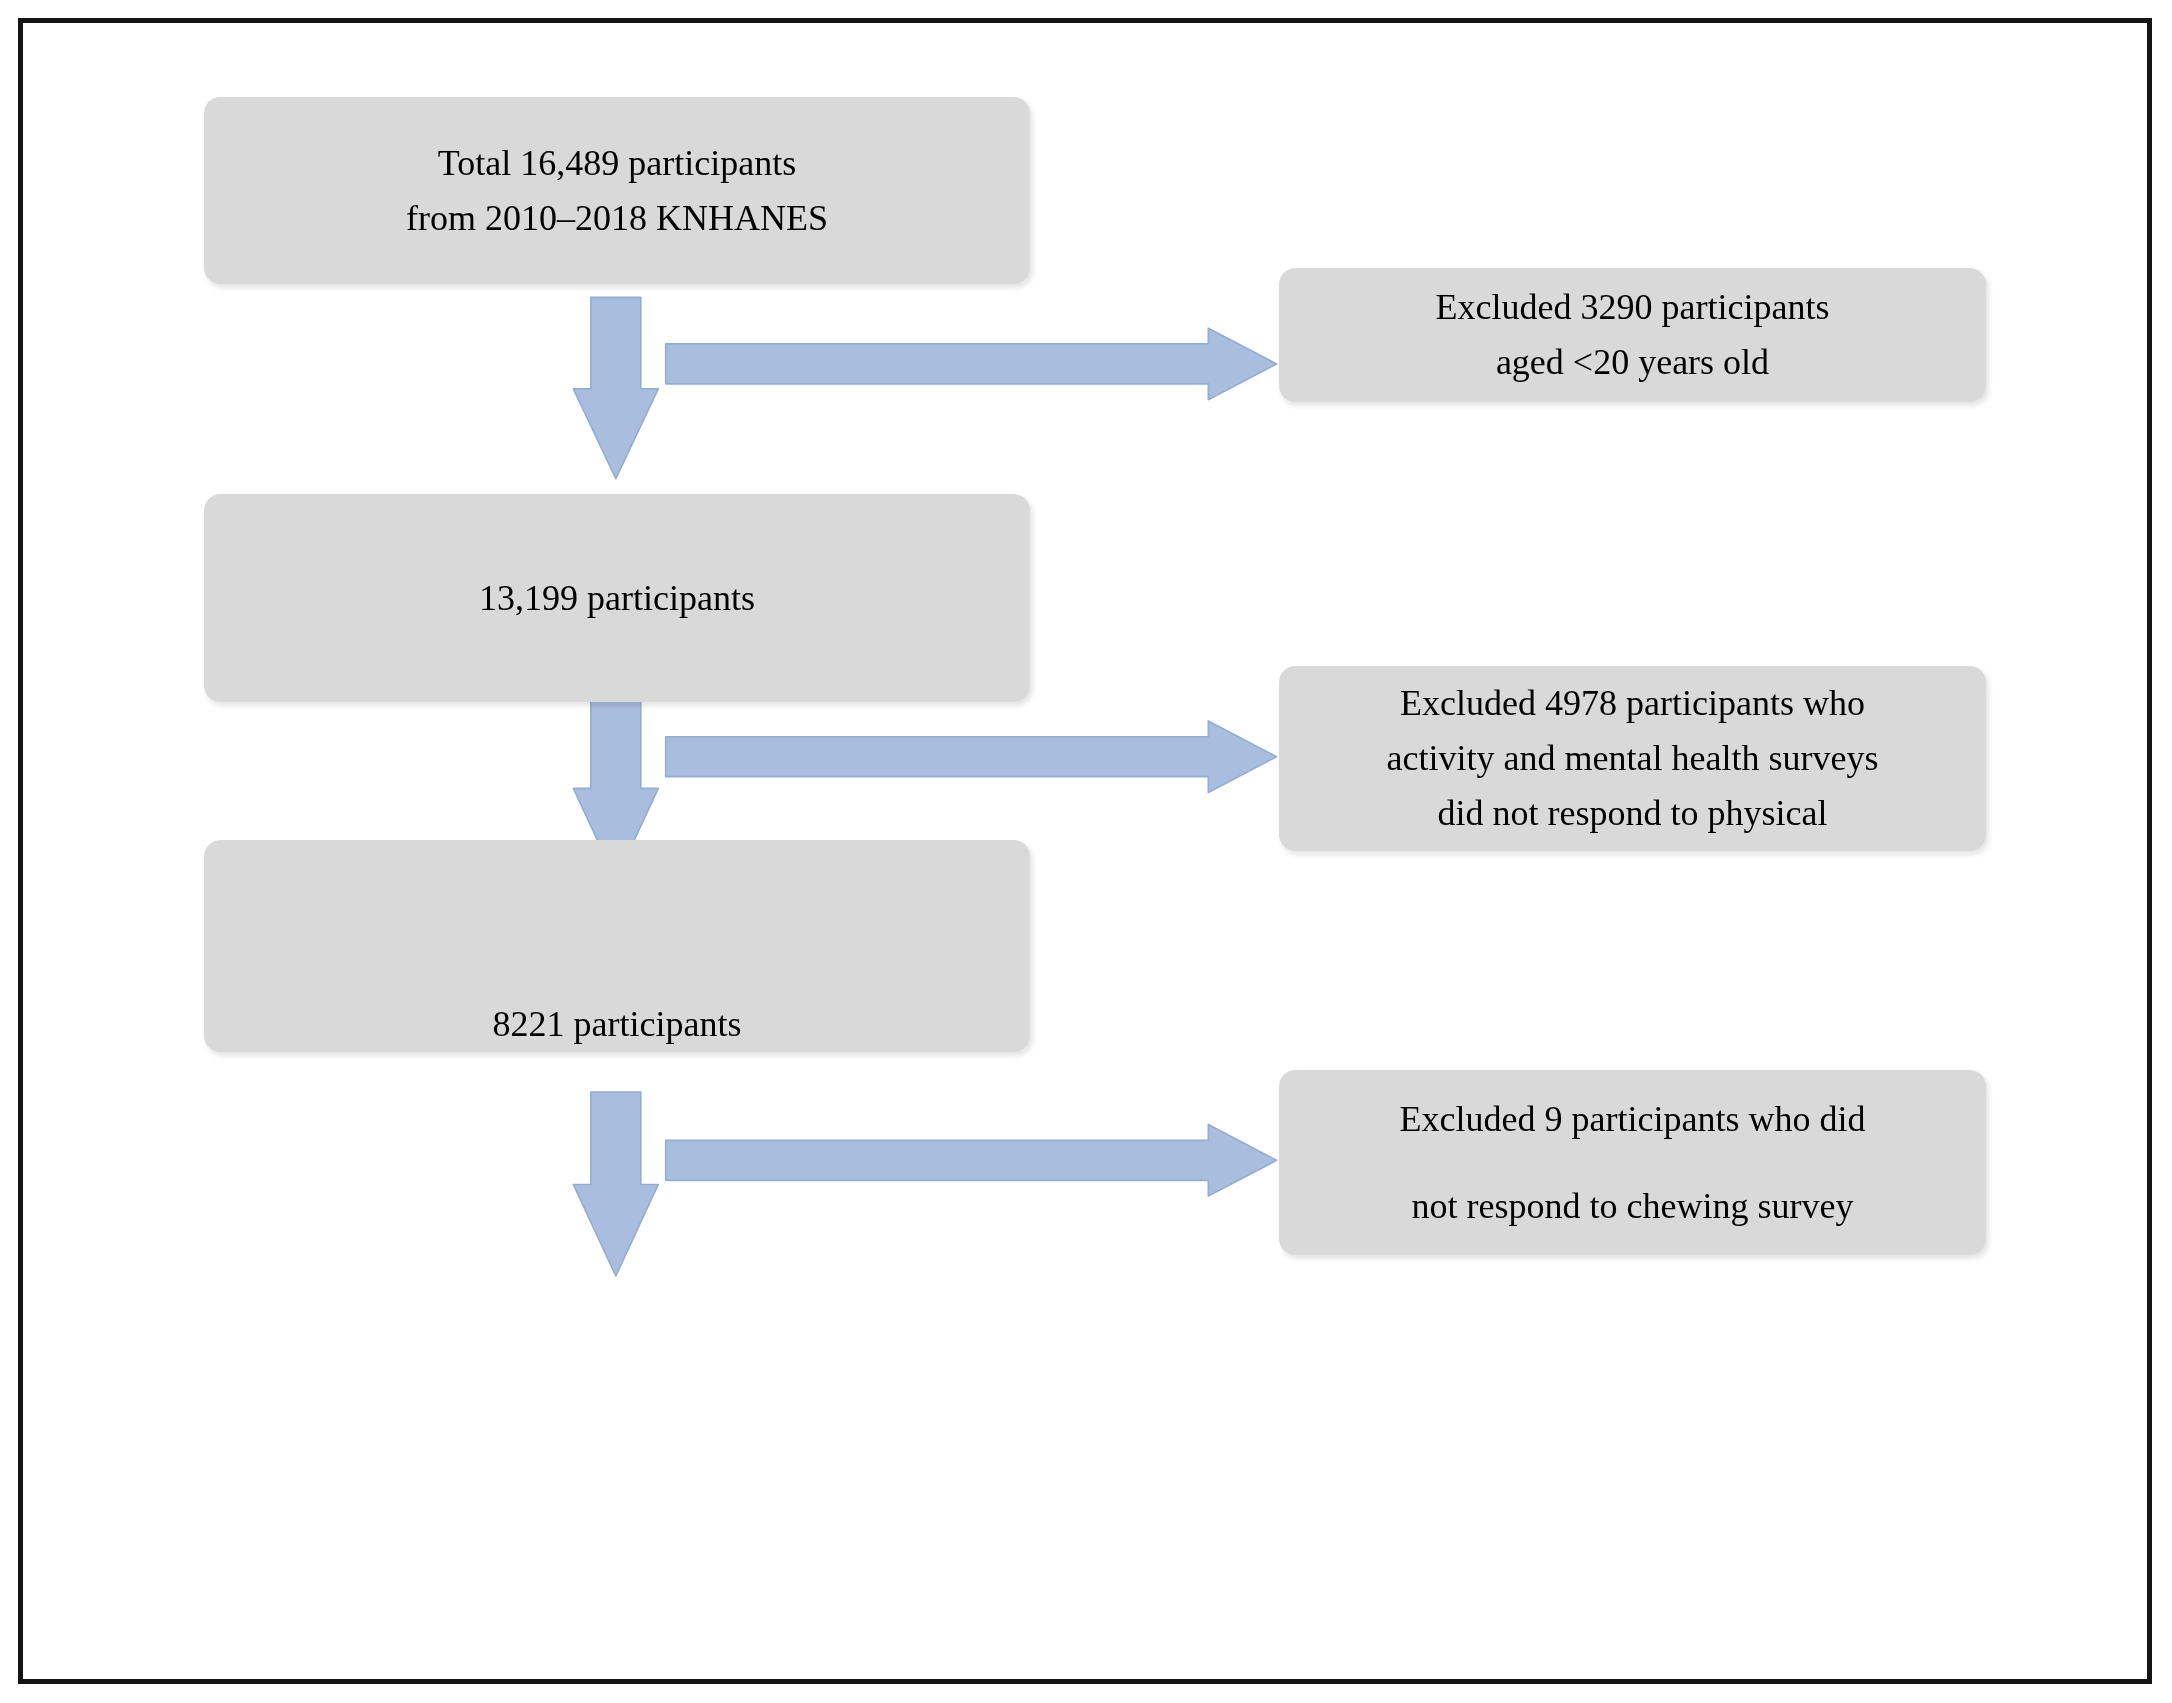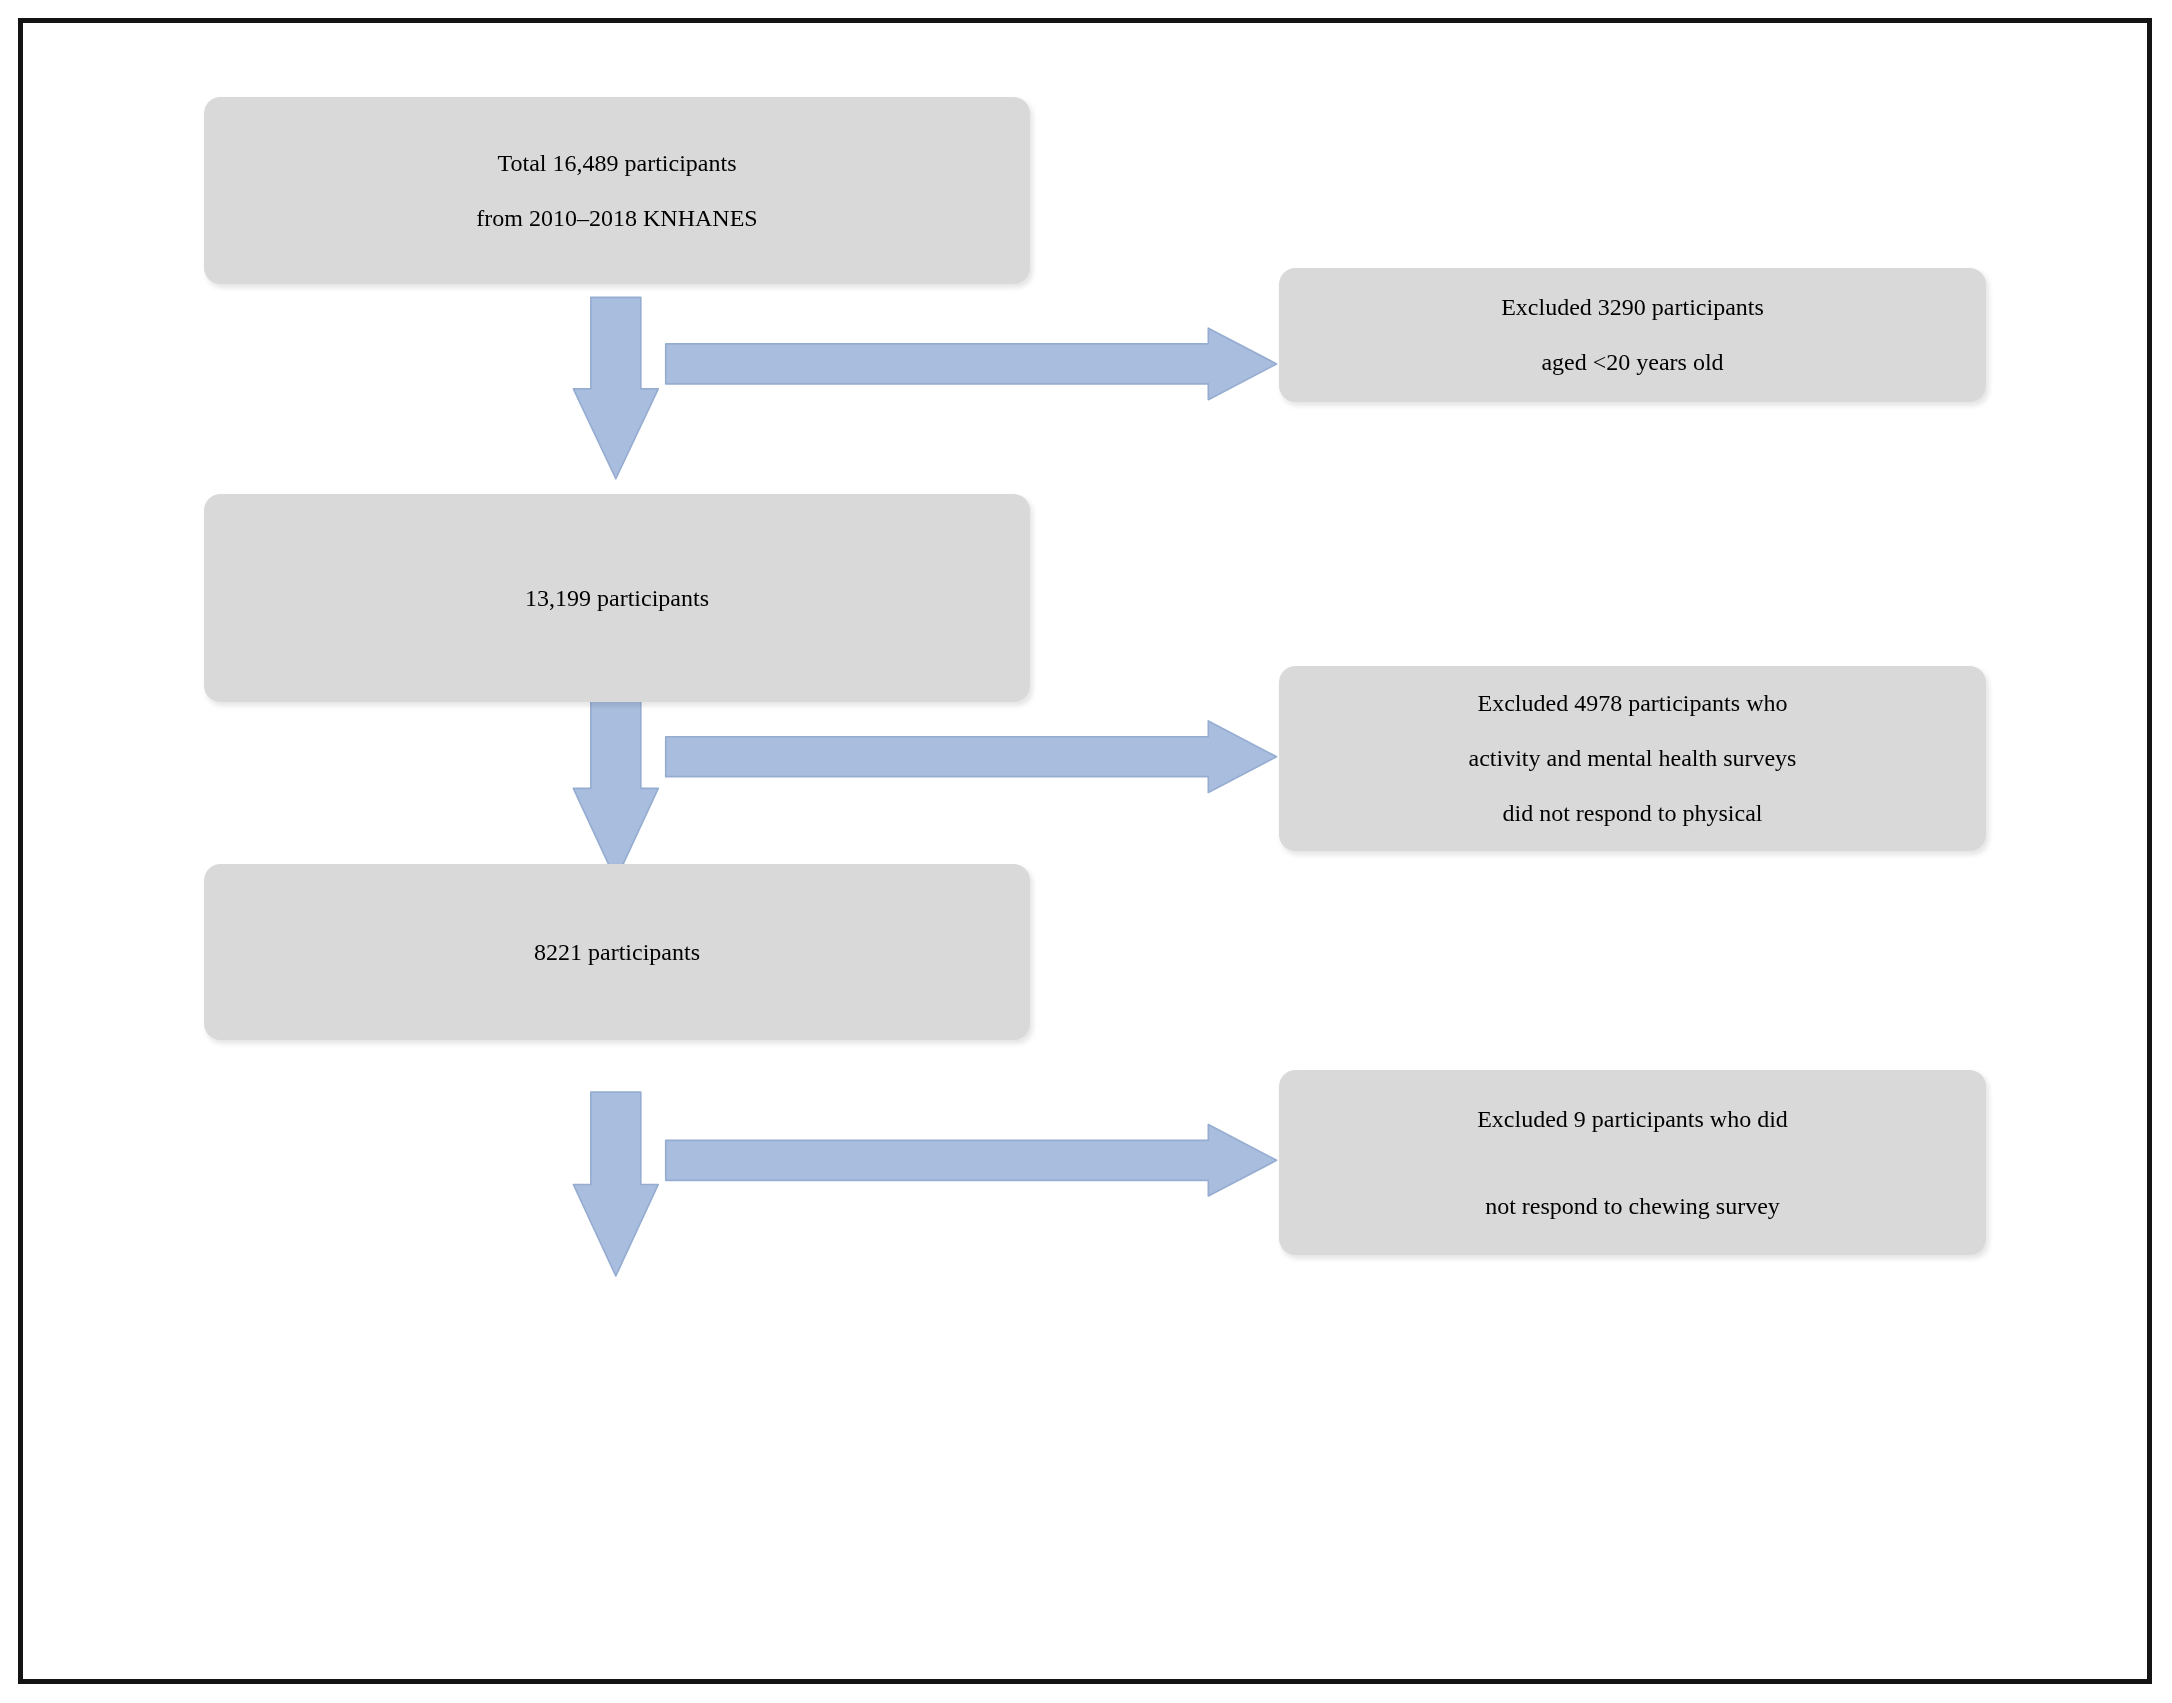--- a/index.html
+++ b/index.html
@@ -42,31 +42,31 @@
   .node {
     position: absolute;
     background: var(--box-fill);
     border-radius: 16.6px;
     display: flex;
     flex-direction: column;
     justify-content: center;
     align-items: center;
     text-align: center;
     color: var(--text);
-    font-size: 24px;
+    font-size: 36px;
     line-height: 55px;
     box-shadow: 2.5px 3.3px 5.8px rgba(0,0,0,0.10);
   }
   .node .line { white-space: nowrap; }
   .node.lh-big { line-height: 63px; }
 
   
   .box-total  { left: 204px; top: 97px;  width: 826px; height: 187px; }
   .box-13199  { left: 204px; top: 494px;  width: 826px; height: 208px; }
-  .box-8221   { left: 204px; top: 864px; width: 826px; height: 176px; }
+  .box-8221   { left: 204px; top: 840px; width: 826px; height: 212px; justify-content: flex-end; }
   .box-final  { left: 211px; top: 1292px; width: 811px; height: 315px; }
 
   
   .box-excl-1 { left: 1279px; top: 268px;  width: 707px; height: 134px; }
   .box-excl-2 { left: 1279px; top: 666px;  width: 707px; height: 185px; }
   .box-excl-3 { left: 1279px; top: 1070px; width: 707px; height: 185px; gap: 32px; }
 </style>
 </head>
 <body>
 

